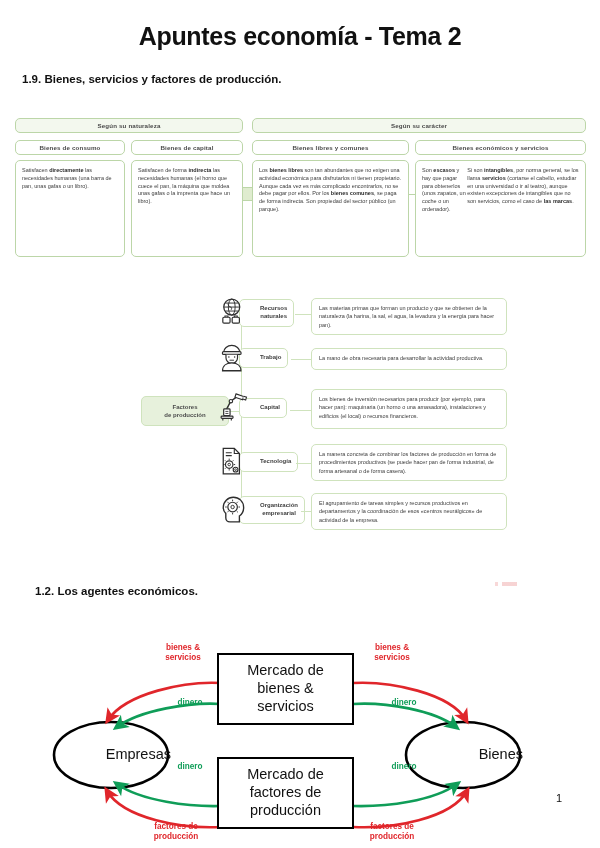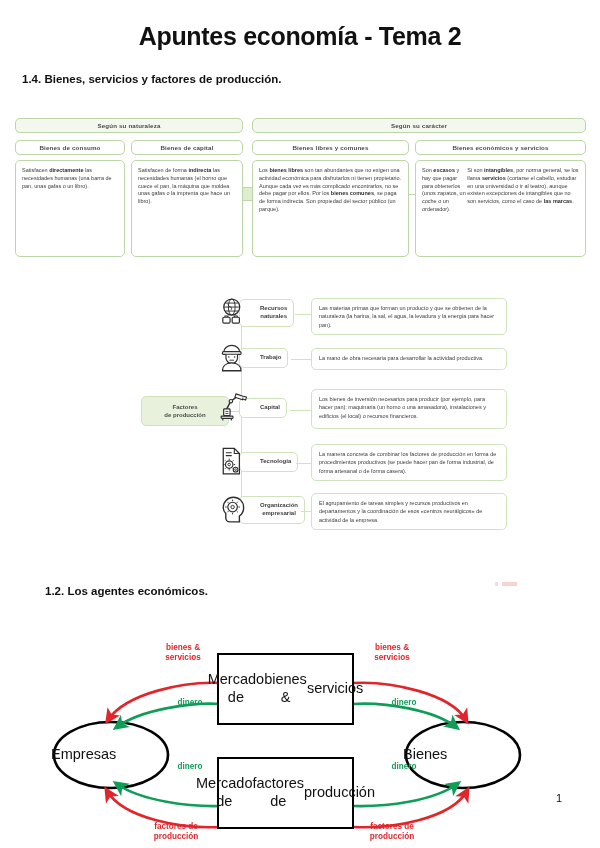--- a/index.html
+++ b/index.html
@@ -22,21 +22,21 @@
     margin:22px 0 0 0;
     color:#111;
   }
   .section-head{
     font-size:11.5px;
     font-weight:bold;
     color:#111;
     margin-left:22px;
     margin-top:22px;
   }
-  .section-head.indent2{ margin-left:45px; }
+  .section-head.indent2{ margin-left:35px; }
 
   
   .diagram1{
     position:relative;
     width:600px;
     height:185px;
     margin-top:6px;
     font-size:5.6px;
     color:#3f3f3f;
   }
@@ -130,35 +130,35 @@
   .f-line.v{ width:0.8px; }
 
   
   .diagram3{ position:relative; width:600px; height:250px; margin-top:4px; }
   .flow-svg{ position:absolute; left:0; top:0; }
   .flow-box{
     position:absolute;
     border:2px solid #000;
     background:#fff;
     display:flex;
-    flex-direction:row;
+    flex-direction:column;
     align-items:center;
     justify-content:center;
     font-size:14.5px;
     line-height:1.22;
     color:#111;
     text-align:center;
     z-index:4;
   }
   .flow-ellipse-label{
     position:absolute;
     z-index:5;
     font-size:14.5px;
     color:#111;
-    text-align:left;
+    text-align:right;
     width:120px;
   }
   .flow-lbl{
     position:absolute;
     z-index:6;
     font-size:8.2px;
     font-weight:bold;
     line-height:1.25;
     text-align:center;
     width:70px;
@@ -177,21 +177,21 @@
     width:22px; height:4px;
     background:linear-gradient(90deg,#f2b8b8 0 12%,transparent 12% 32%,#f0b0b0 32% 100%);
     opacity:.55;
   }
 </style>
 </head>
 <body>
 
 <div class="page-title">Apuntes economía - Tema 2</div>
 
-<div class="section-head">1.4. Bienes, servicios y factores de producción.</div>
+<div class="section-head">1.9. Bienes, servicios y factores de producción.</div>
 
 <div class="diagram1">
 
   <div class="d1box fill-dark hdr" style="left:229px; top:96px; width:115px; height:14px;">
     <span>Bienes y servicios</span>
   </div>
 
   <div class="connector v" style="left:286px; top:110px; height:5px;"></div>
   <div class="connector h" style="left:145px; top:103px; width:84px;"></div>
   <div class="connector h" style="left:344px; top:103px; width:108px;"></div>

